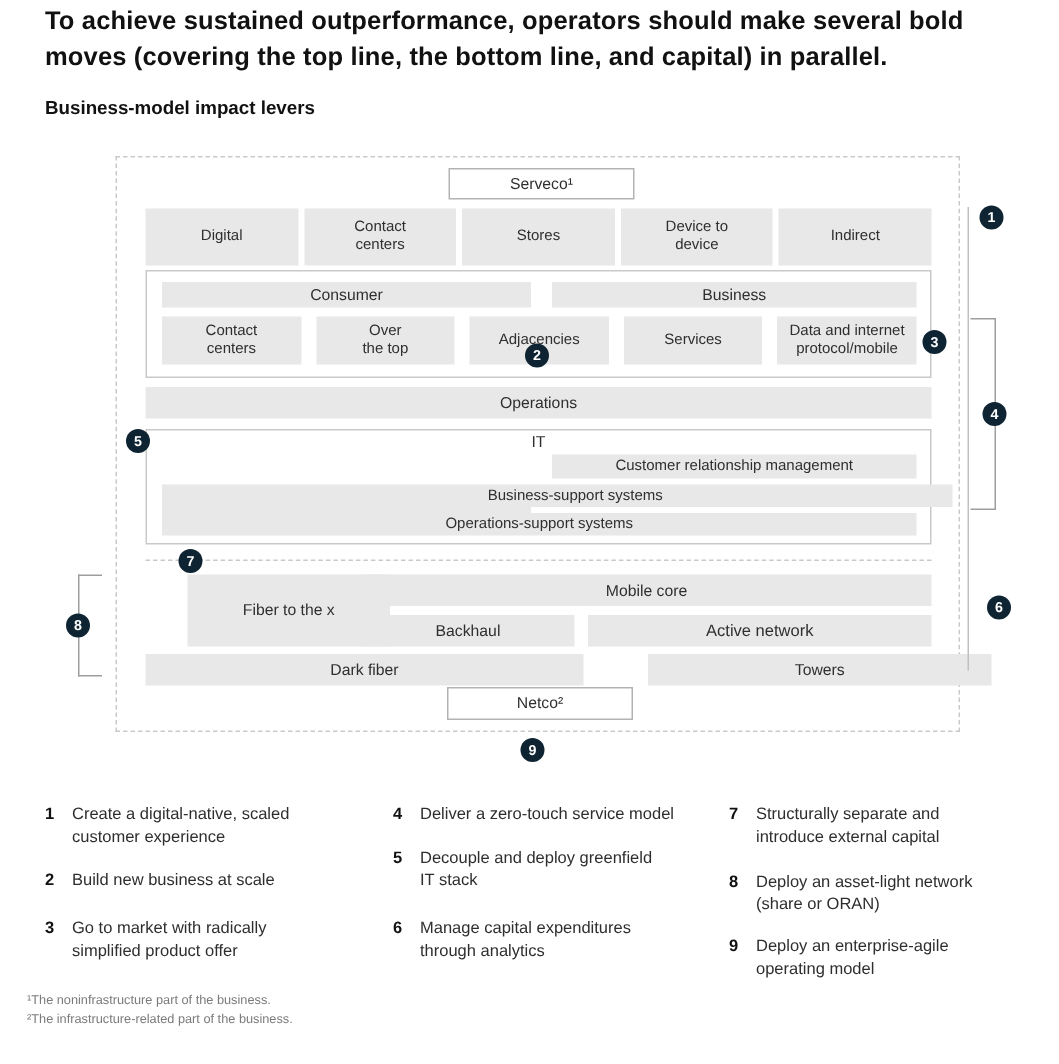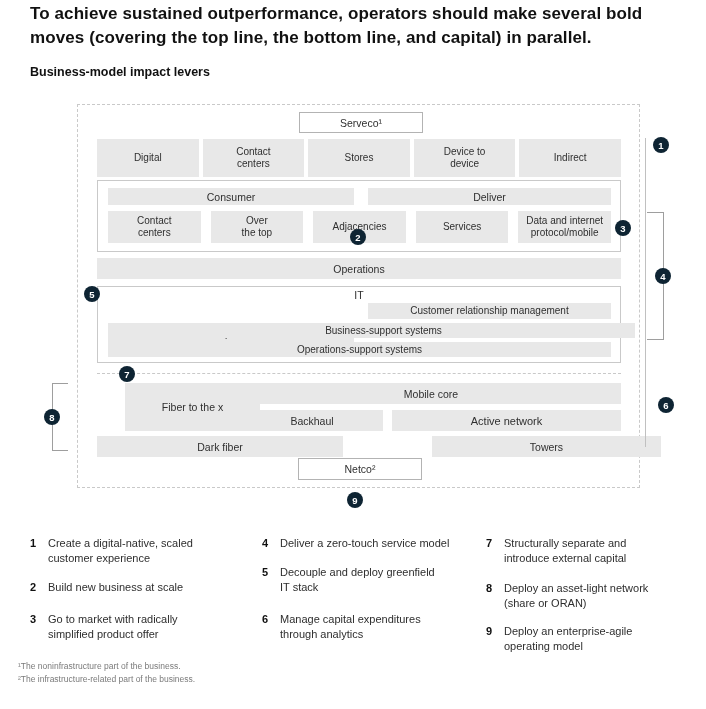--- a/index.html
+++ b/index.html
@@ -52,21 +52,21 @@
   .it-label{position:absolute;left:0;top:2px;width:100%;text-align:center;font-size:10.5px;color:#2f2f2f;}
   .it-dp{position:absolute;left:10px;top:16px;width:246px;height:16px;margin-top:23px;}
   .it-crm{position:absolute;left:270px;top:16px;width:243px;height:16px;}
   .it-bss{position:absolute;left:10px;top:36px;width:503px;height:15px;padding-left:24px;}
   .it-oss{position:absolute;left:10px;top:55px;width:503px;height:15px;}
   .dashed-sep{position:absolute;left:19px;top:268px;width:524px;border-top:1px dashed #c9c9c9;height:0;}
   .net-fiber{position:absolute;left:19px;top:278px;width:135px;height:48px;font-size:10.5px;margin-left:28px;}
   .net-mobilecore{position:absolute;left:163px;top:278px;width:380px;height:21px;font-size:10.5px;}
   .net-backhaul{position:absolute;left:163px;top:305px;width:142px;height:21px;font-size:10.5px;}
   .net-active{position:absolute;left:314px;top:305px;width:229px;height:21px;font-size:11px;}
-  .net-darkfiber{position:absolute;left:19px;top:331px;width:246px;height:21px;font-size:10.5px;}
+  .net-darkfiber{position:absolute;left:19px;top:331px;width:292px;height:21px;font-size:10.5px;}
   .net-towers{position:absolute;left:314px;top:331px;width:229px;height:21px;font-size:10.5px;margin-left:40px;}
   
   .marker{
     position:absolute;width:16px;height:16px;border-radius:50%;
     background:#0e2433;color:#fff;font-size:9.5px;font-weight:700;
     display:flex;align-items:center;justify-content:center;z-index:5;
   }
   .m1{left:653px;top:137px;} .m2{left:350px;top:229px;} .m3{left:615px;top:220px;}
   .m4{left:655px;top:268px;} .m5{left:84px;top:286px;}  .m6{left:658px;top:397px;}
   .m7{left:119px;top:366px;} .m8{left:44px;top:409px;}  .m9{left:347px;top:492px;}
@@ -107,21 +107,21 @@
     <div class="gbox">Contact
 centers</div>
     <div class="gbox">Stores</div>
     <div class="gbox">Device to
 device</div>
     <div class="gbox">Indirect</div>
   </div>
 
   <div class="cbox container-b">
     <div class="gbox bar-consumer">Consumer</div>
-    <div class="gbox bar-business">Deliver</div>
+    <div class="gbox bar-business">Business</div>
     <div class="row-offerings">
       <div class="gbox">Contact
 centers</div>
       <div class="gbox">Over
 the top</div>
       <div class="gbox">Adjacencies</div>
       <div class="gbox">Services</div>
       <div class="gbox">Data and internet
 protocol/mobile</div>
     </div>

